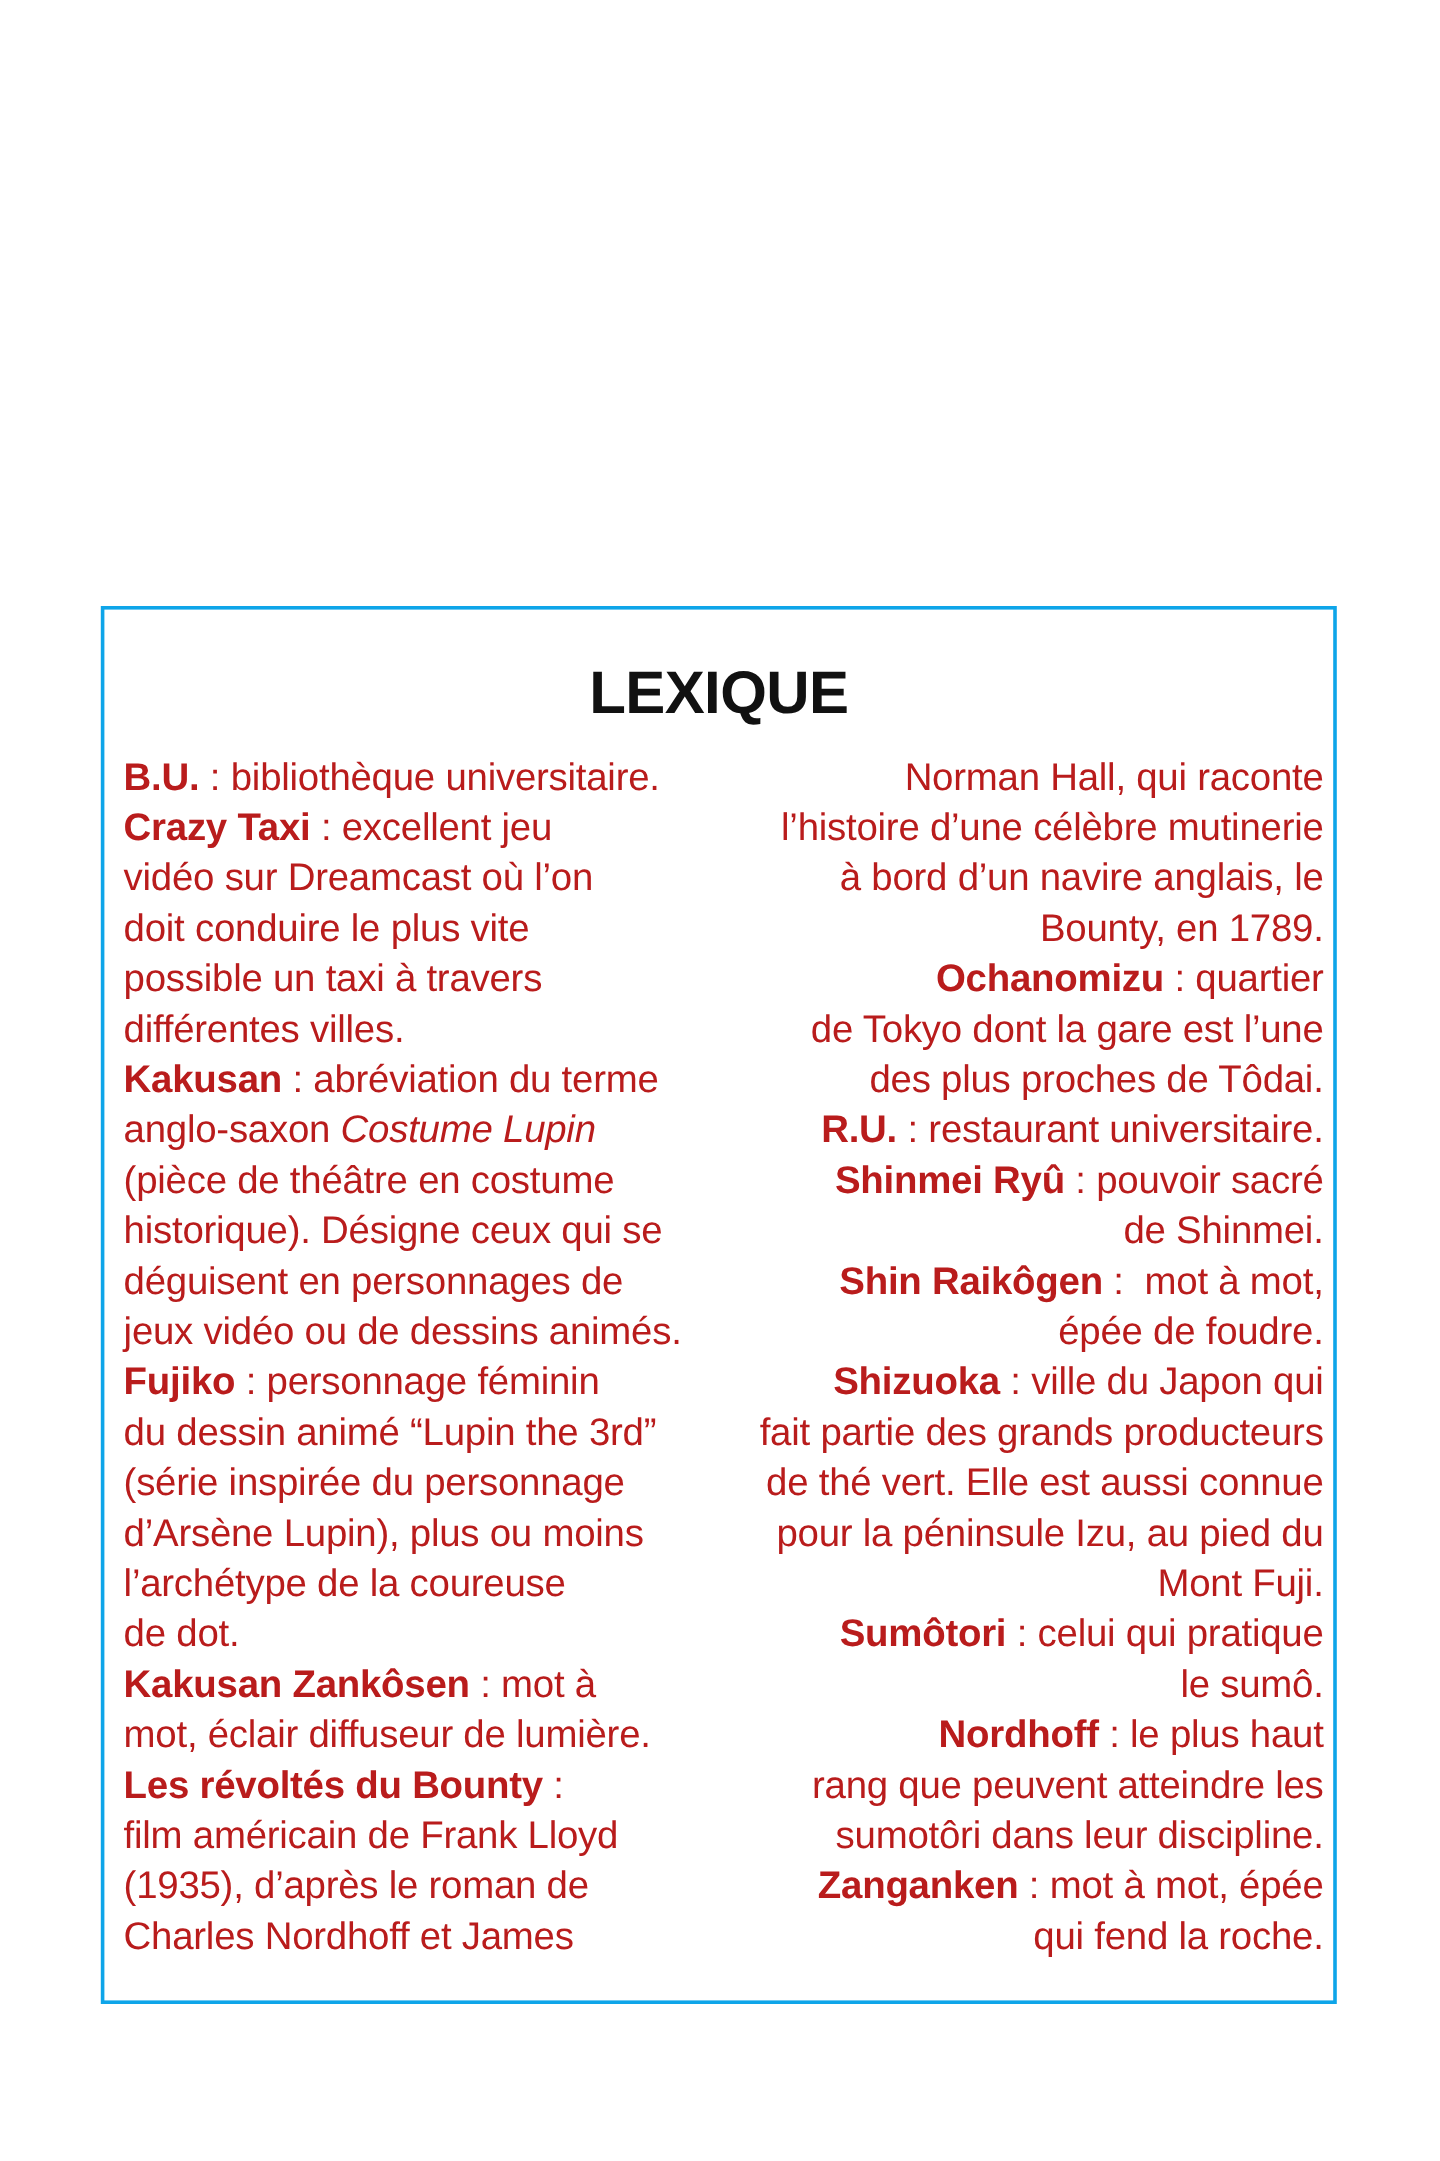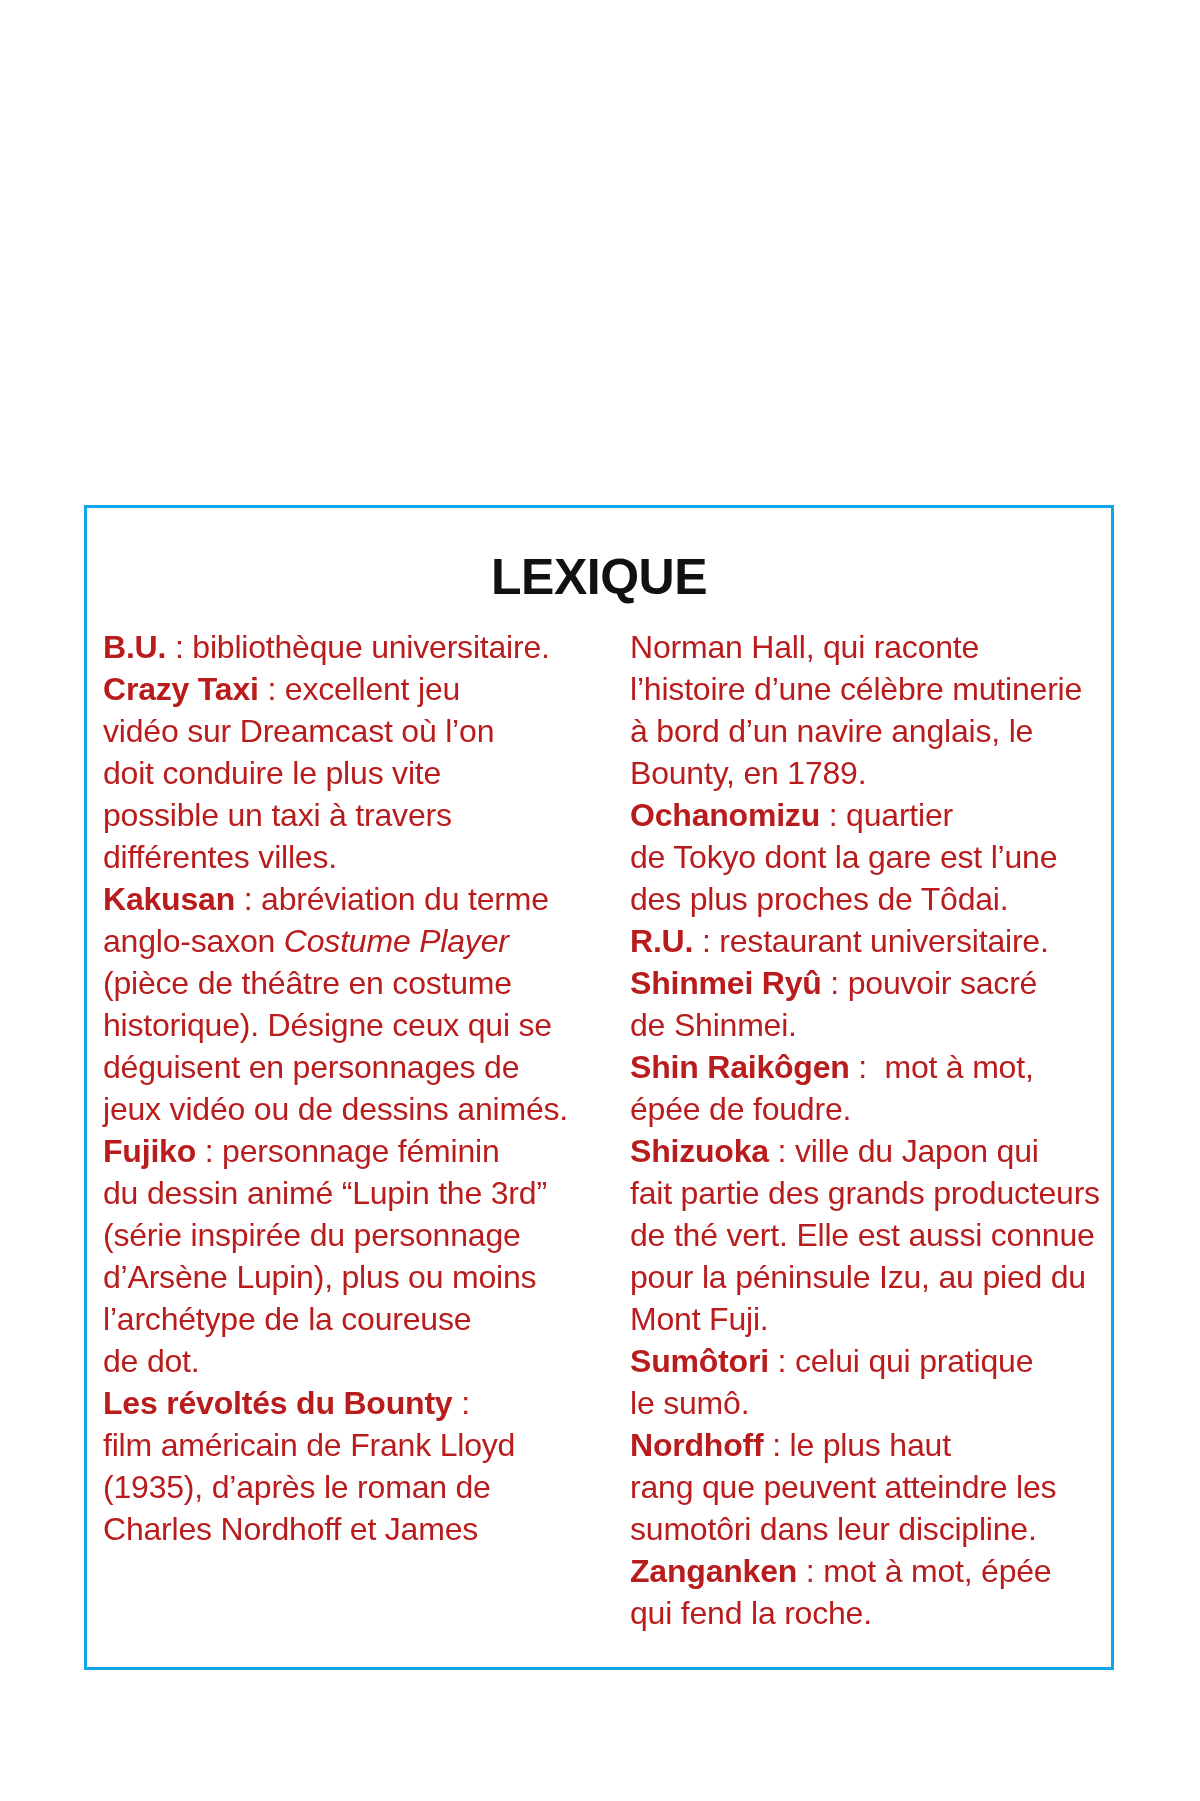--- a/index.html
+++ b/index.html
@@ -46,20 +46,21 @@
     line-height: 42px;
     letter-spacing: -0.2px;
     color: #b91c1c;
   }
   .col-left {
     flex: 0 0 auto;
     width: 527px;
   }
   .col-right {
     flex: 1 1 auto;
+    text-align: right;
   }
   .entry {
     margin: 0;
     white-space: pre;
   }
   .term {
     font-weight: 700;
   }
   .seg-italic {
     font-style: italic;
@@ -73,31 +74,33 @@
     <h1 class="title">LEXIQUE</h1>
     <div class="columns">
       <div class="col col-left">
           <p class="entry"><strong class="term">B.U.</strong><span> : </span><span class="">bibliothèque universitaire.</span></p>
           <p class="entry"><strong class="term">Crazy Taxi</strong><span> : </span><span class="">excellent jeu
 vidéo sur Dreamcast où l’on
 doit conduire le plus vite
 possible un taxi à travers
 différentes villes.</span></p>
           <p class="entry"><strong class="term">Kakusan</strong><span> : </span><span class="">abréviation du terme
-anglo-saxon </span><span class="seg-italic">Costume Player</span><span class="">
+anglo-saxon </span><span class="seg-italic">Costume Lupin</span><span class="">
 (pièce de théâtre en costume
 historique). Désigne ceux qui se
 déguisent en personnages de
 jeux vidéo ou de dessins animés.</span></p>
           <p class="entry"><strong class="term">Fujiko</strong><span> : </span><span class="">personnage féminin
 du dessin animé “Lupin the 3rd”
 (série inspirée du personnage
 d’Arsène Lupin), plus ou moins
 l’archétype de la coureuse
 de dot.</span></p>
+          <p class="entry"><strong class="term">Kakusan Zankôsen</strong><span> : </span><span class="">mot à
+mot, éclair diffuseur de lumière.</span></p>
           <p class="entry"><strong class="term">Les révoltés du Bounty</strong><span> :</span><span class="">
 film américain de Frank Lloyd
 (1935), d’après le roman de
 Charles Nordhoff et James</span></p>
         </div>
       <div class="col col-right">
           <p class="entry"><span class="">Norman Hall, qui raconte
 l’histoire d’une célèbre mutinerie
 à bord d’un navire anglais, le
 Bounty, en 1789.</span></p>

